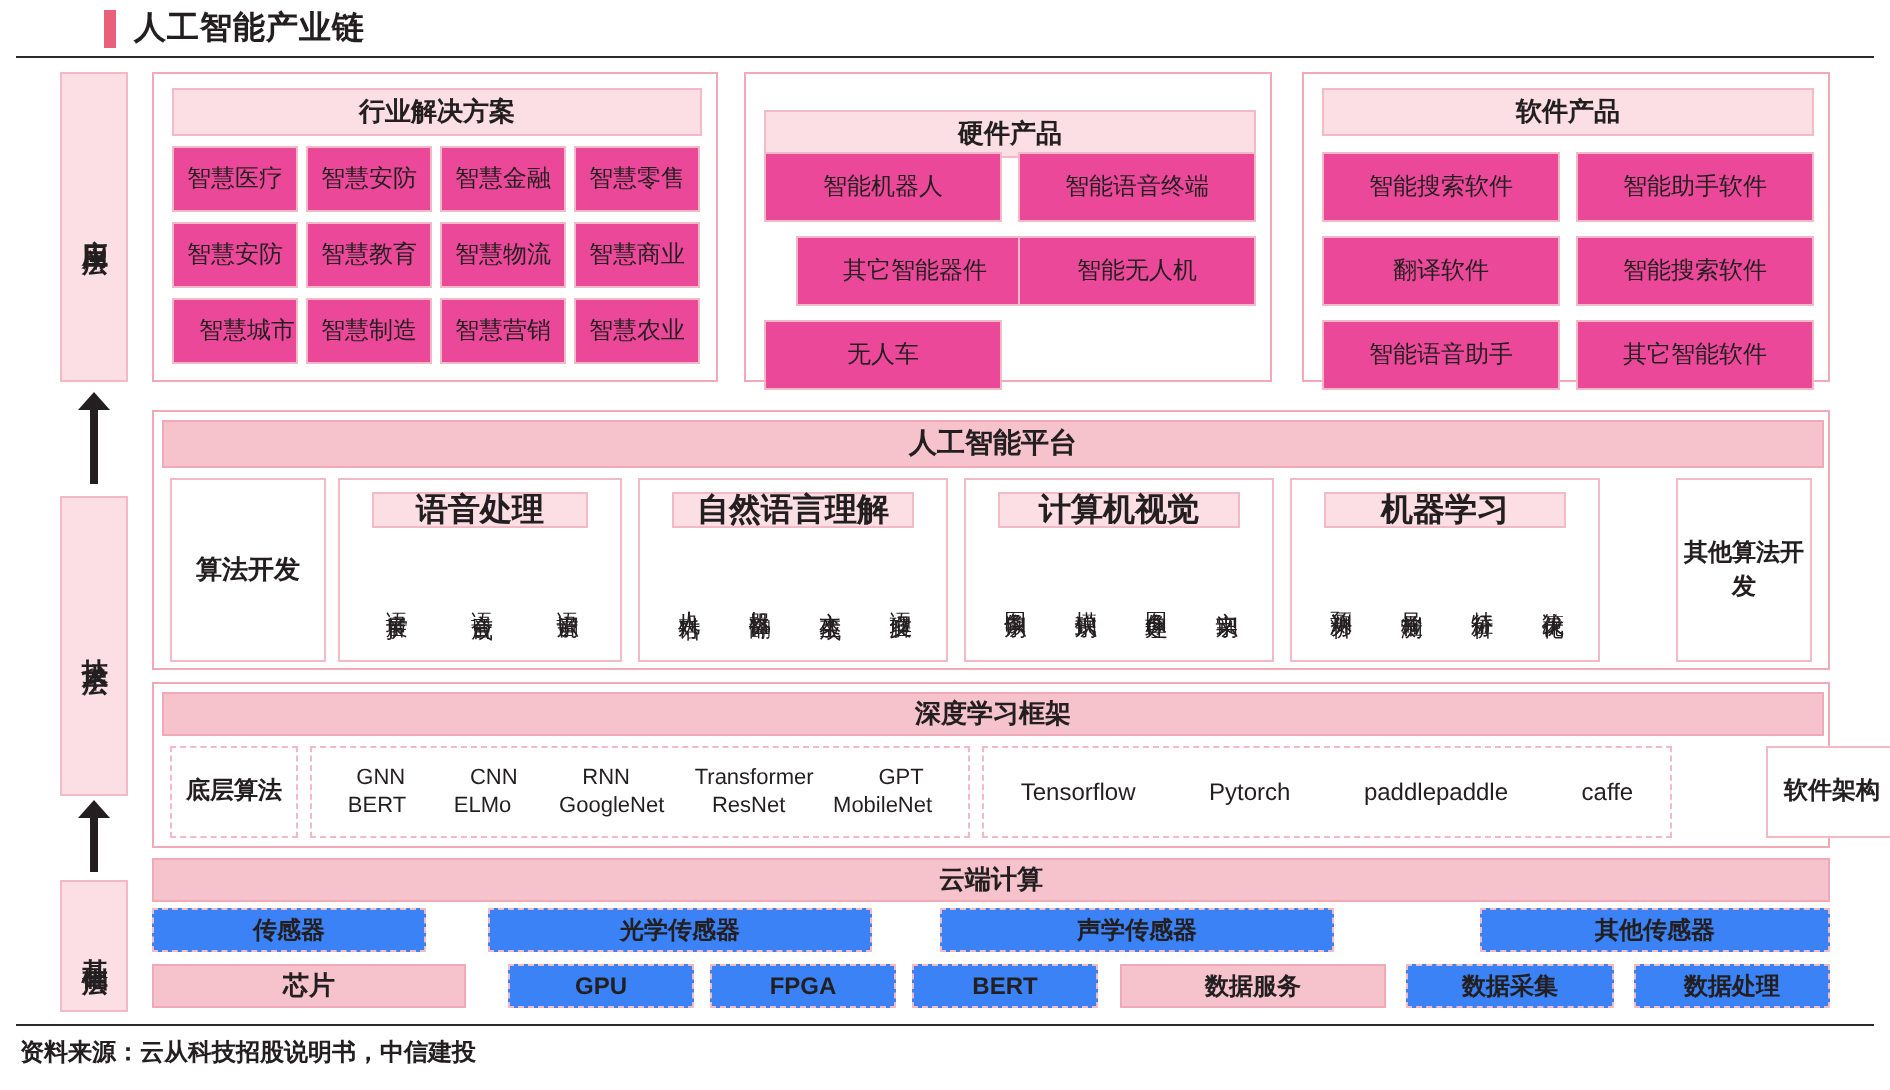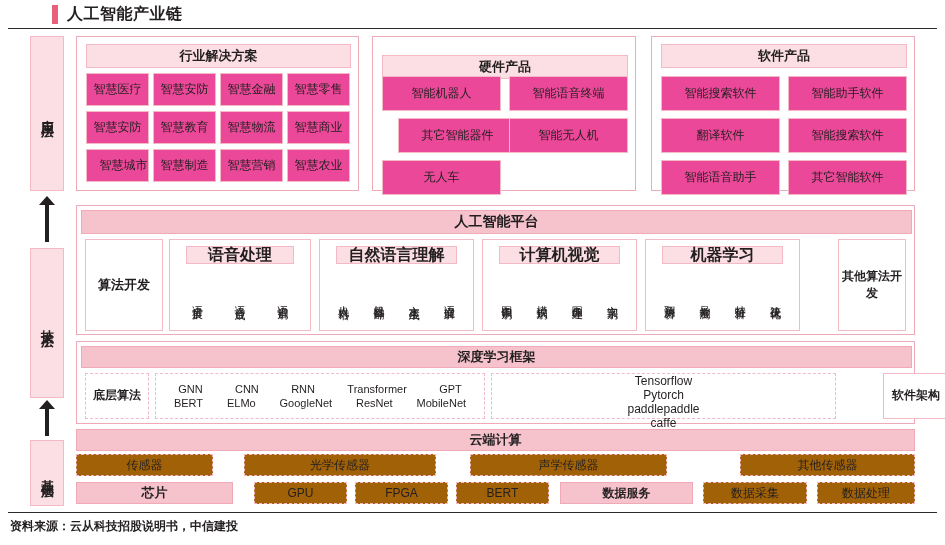--- a/index.html
+++ b/index.html
@@ -145,41 +145,40 @@
     border: 1px dashed #f3b9c4; background: #fff;
     display: flex; flex-direction: column; justify-content: center;
     font-size: 11px; color: #231f20;
   }
   .algo-list .row { display: flex; justify-content: space-around; padding: 1px 6px; }
   .fw-list {
     position: absolute; left: 414px; top: 31px; width: 345px; height: 46px;
     border: 1px dashed #f3b9c4; background: #fff;
     display: flex; align-items: center; justify-content: space-around;
     font-size: 12px;
-    flex-direction: column;
   }
   .sw-arch {
     position: absolute; left: 765px; top: 31px; width: 66px; height: 46px;
     border: 1px solid #f3b9c4; background: #fff;
     display: flex; align-items: center; justify-content: center;
     font-size: 12px; font-weight: bold; text-align: center; line-height: 1.3; margin-left: 41px;
   }
 
   
   .bar-pink {
     position: absolute;
     background: #f6c3cd; border: 1px solid #f0a9b7;
     display: flex; align-items: center; justify-content: center;
     font-size: 13px; font-weight: bold; color: #231f20;
   }
   .bar-light {
     position: absolute;
-    background: #a16207; border: 1px dashed #f3b9c4;
-    display: flex; align-items: center; justify-content: center;
-    font-size: 12px; color: #231f20;
+    background: #3b82f6; border: 1px dashed #f3b9c4;
+    display: flex; align-items: center; justify-content: center;
+    font-size: 12px; color: #231f20; font-weight: bold;
   }
   #cloud-bar { left: 76px; top: 429px; width: 839px; height: 22px; }
   .sensor-row .bar-light { height: 22px; top: 454px; }
   .chip-row .bar-light { height: 22px; top: 482px; }
   #chip-main { left: 76px; top: 482px; width: 157px; height: 22px; background: #f6c3cd; border: 1px solid #f0a9b7; font-weight: bold; font-size: 13px; }
 </style>
 </head>
 <body>
 
 <div class="page">

